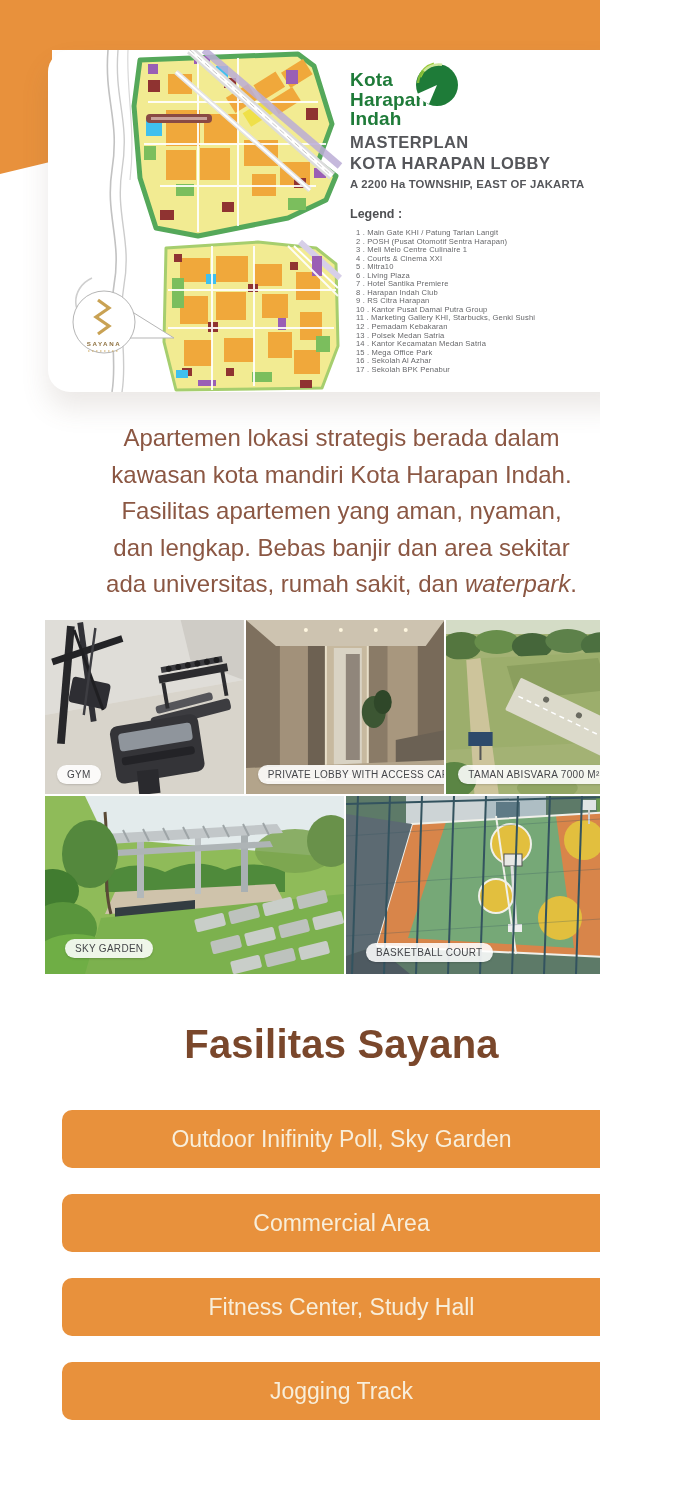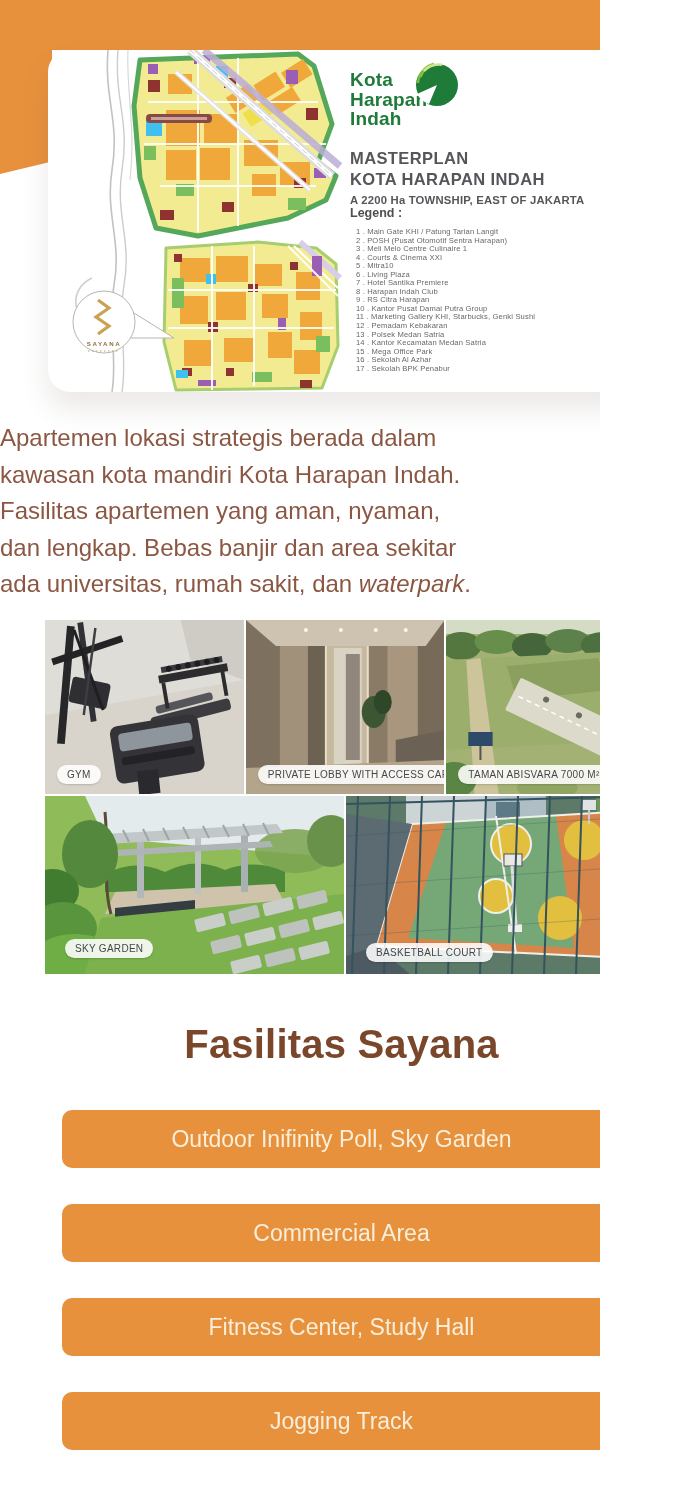--- a/index.html
+++ b/index.html
@@ -15,48 +15,48 @@
 
   
   .card{position:absolute;left:48px;top:50px;width:584px;height:342px;background:#ffffff;
         border-radius:22px;box-shadow:0 16px 28px rgba(110,95,75,.14);overflow:hidden;}
   .map-svg{position:absolute;left:0;top:0;width:295px;height:342px;}
   .card-right{position:absolute;left:302px;top:20px;width:276px;}
   .logo{position:relative;height:62px;}
   .logo-text span{display:block;font-weight:800;font-size:19px;line-height:19.5px;
                   color:#1F7B39;letter-spacing:.2px;}
   .logo-icon{position:absolute;left:64px;top:-8px;width:46px;height:46px;}
-  .mp-title{margin-top:16px;font-weight:700;font-size:16.5px;line-height:21px;color:#55565A;
+  .mp-title{font-weight:700;font-size:16.5px;line-height:21px;color:#55565A;
             letter-spacing:.4px;}
   .mp-sub{margin-top:4px;font-weight:700;font-size:11.3px;color:#55565A;letter-spacing:.2px;}
-  .legend-title{font-weight:700;font-size:12.5px;color:#4E4F52;}
+  .legend-title{margin-top:17px;font-weight:700;font-size:12.5px;color:#4E4F52;}
   .legend-list{margin:8px 0 0 6px;padding:0;list-style:none;font-size:7.6px;line-height:8.55px;
                color:#66676A;letter-spacing:.15px;}
 
   
-  .desc{position:absolute;left:0;top:420px;width:683px;text-align:left;color:#8B5743;
+  .desc{position:absolute;left:0;top:420px;width:683px;text-align:center;color:#8B5743;
         font-size:24px;line-height:36.5px;font-weight:500;}
   .desc em{font-style:italic;}
 
   
   .gallery{position:absolute;left:45px;top:620px;width:600px;display:grid;
            grid-template-columns:repeat(6,1fr);gap:2px;}
   .photo{position:relative;overflow:hidden;background:#9aa86a;}
   .p-r1{grid-column:span 2;height:174px;}
   .p-r2{grid-column:span 3;height:178px;}
   .photo svg{position:absolute;inset:0;width:100%;height:100%;}
   .pill{position:absolute;left:12px;bottom:10px;background:rgba(255,255,255,.88);
         color:#45464A;font-size:10px;font-weight:400;letter-spacing:.3px;border-radius:12px;
         padding:4px 10px;white-space:nowrap;box-shadow:0 1px 2px rgba(0,0,0,.15);z-index:2;}
 
   
   .fac-heading{position:absolute;left:0;top:1020px;width:683px;text-align:center;
                font-size:40px;line-height:48px;font-weight:800;color:#7A472B;letter-spacing:.2px;}
   .fac-buttons{position:absolute;left:62px;top:1110px;width:559px;display:flex;
-               flex-direction:column;gap:36px;justify-content:flex-end;}
+               flex-direction:column;gap:26px;justify-content:flex-end;}
   .fbtn{height:58px;background:#E8913C;border:none;border-radius:10px;color:#F8EEDA;
         font-size:23px;font-weight:500;font-family:"Liberation Sans",sans-serif;
         display:flex;align-items:center;justify-content:center;cursor:pointer;}
 </style>
 </head>
 <body>
 
 <div class="page">
 
   <div class="deco-band"></div>
@@ -188,21 +188,21 @@
         <svg class="logo-icon" viewBox="0 0 46 46">
           <circle cx="23" cy="23" r="21" fill="#1E7B38"></circle>
           <path d="M6,15 A21,21 0 0 1 20,2" stroke="#9BCB3C" stroke-width="3" fill="none"></path>
           <path d="M10,9 A21,21 0 0 1 28,2.8" stroke="#CDE59A" stroke-width="2.4" fill="none"></path>
           <path d="M4,21 A21,21 0 0 1 9,9" stroke="#7FBA3A" stroke-width="2.4" fill="none"></path>
           <path d="M23,23 L3,32 A21,21 0 0 0 15,42 Z" fill="#ffffff"></path>
         </svg>
       </div>
       <div class="mp-title">
         <div>MASTERPLAN</div>
-        <div>KOTA HARAPAN INDAH</div>
+        <div>KOTA HARAPAN LOBBY</div>
       </div>
       <div class="mp-sub">A 2200 Ha TOWNSHIP, EAST OF JAKARTA</div>
       <div class="legend-title">Legend :</div>
       <ul class="legend-list">
         <li>1 . Main Gate KHI / Patung Tarian Langit</li>
         <li>2 . POSH (Pusat Otomotif Sentra Harapan)</li>
         <li>3 . Meli Melo Centre Culinaire 1</li>
         <li>4 . Courts &amp; Cinema XXI</li>
         <li>5 . Mitra10</li>
         <li>6 . Living Plaza</li>

